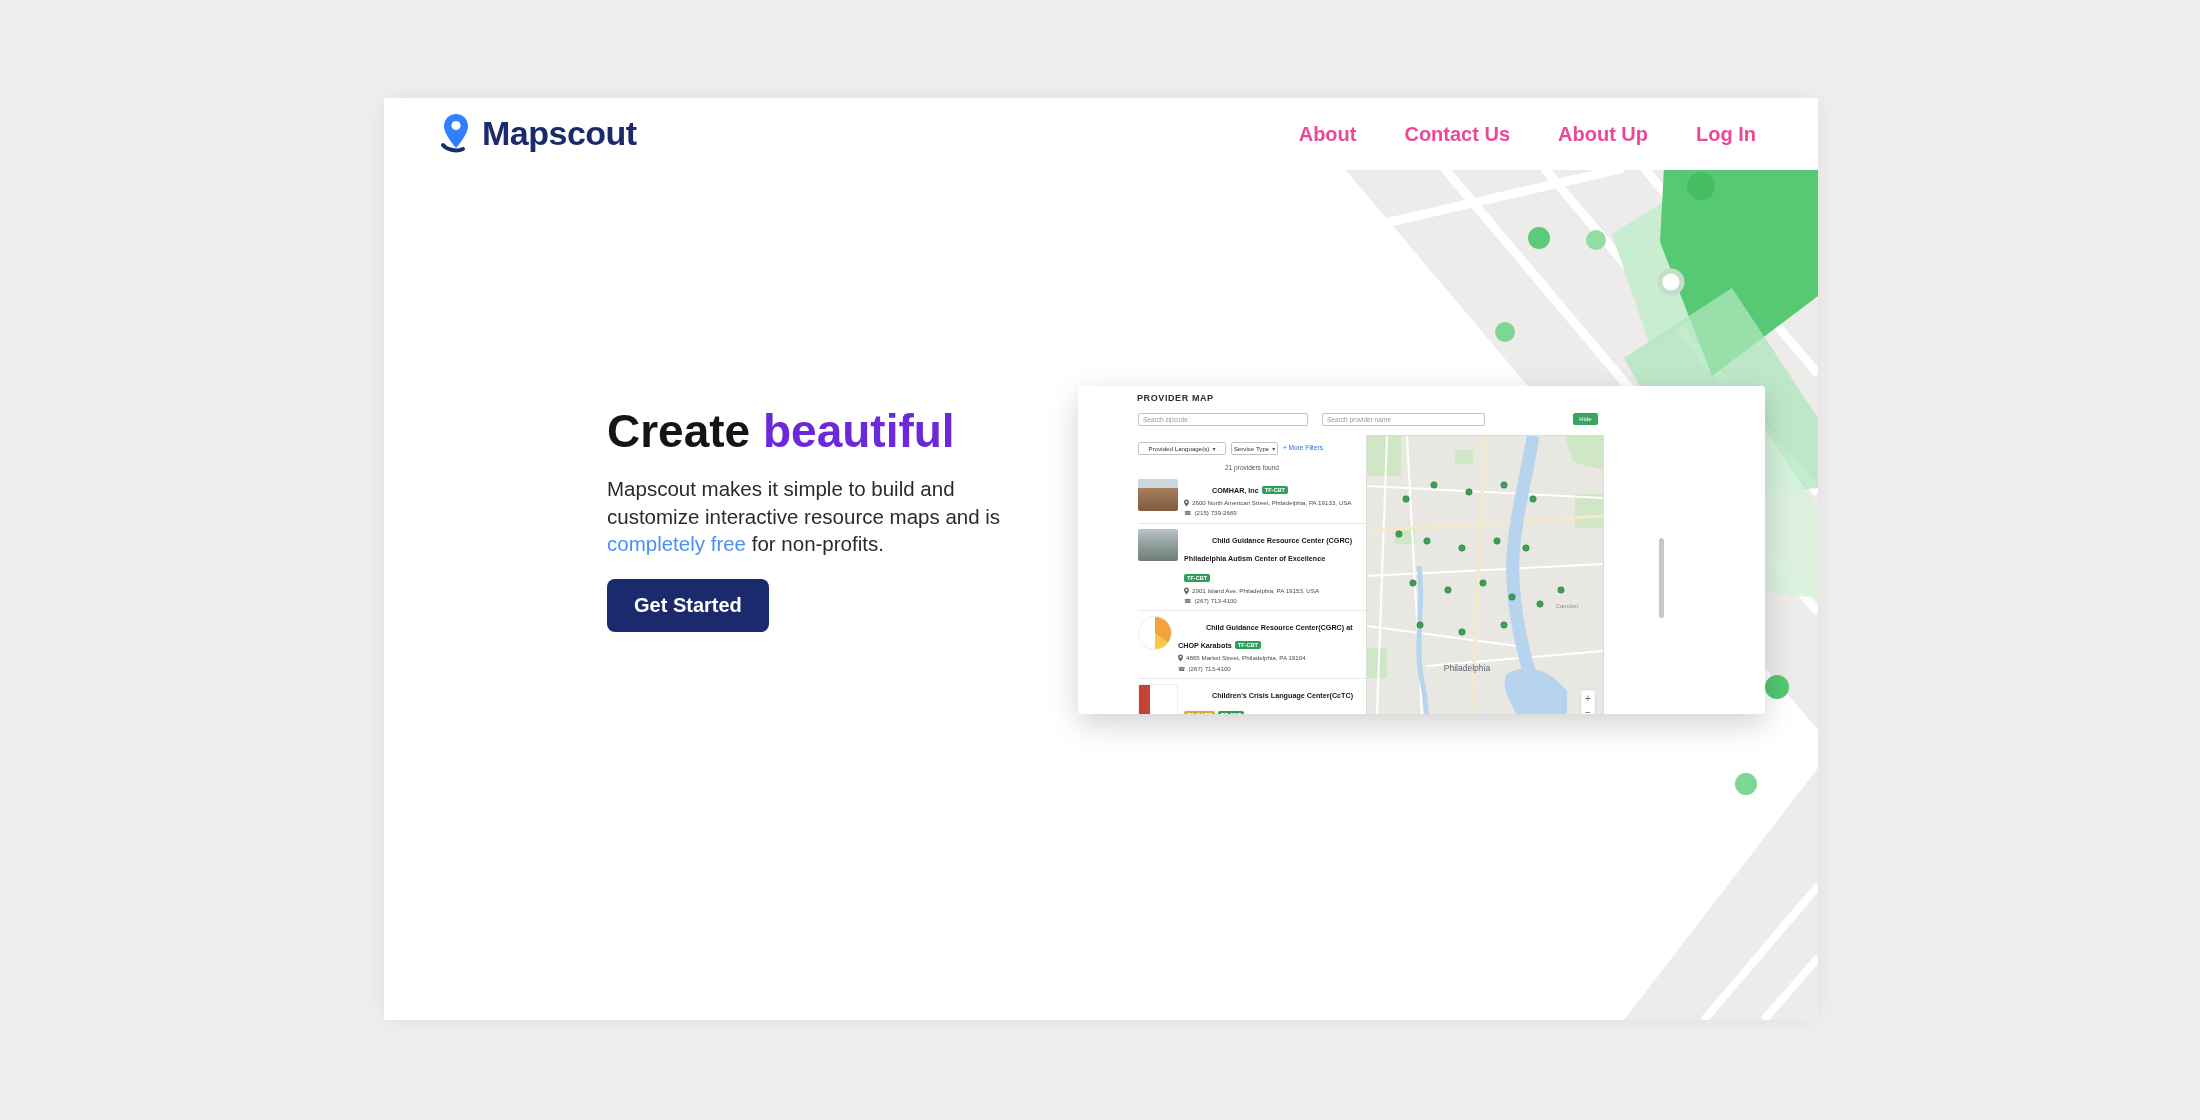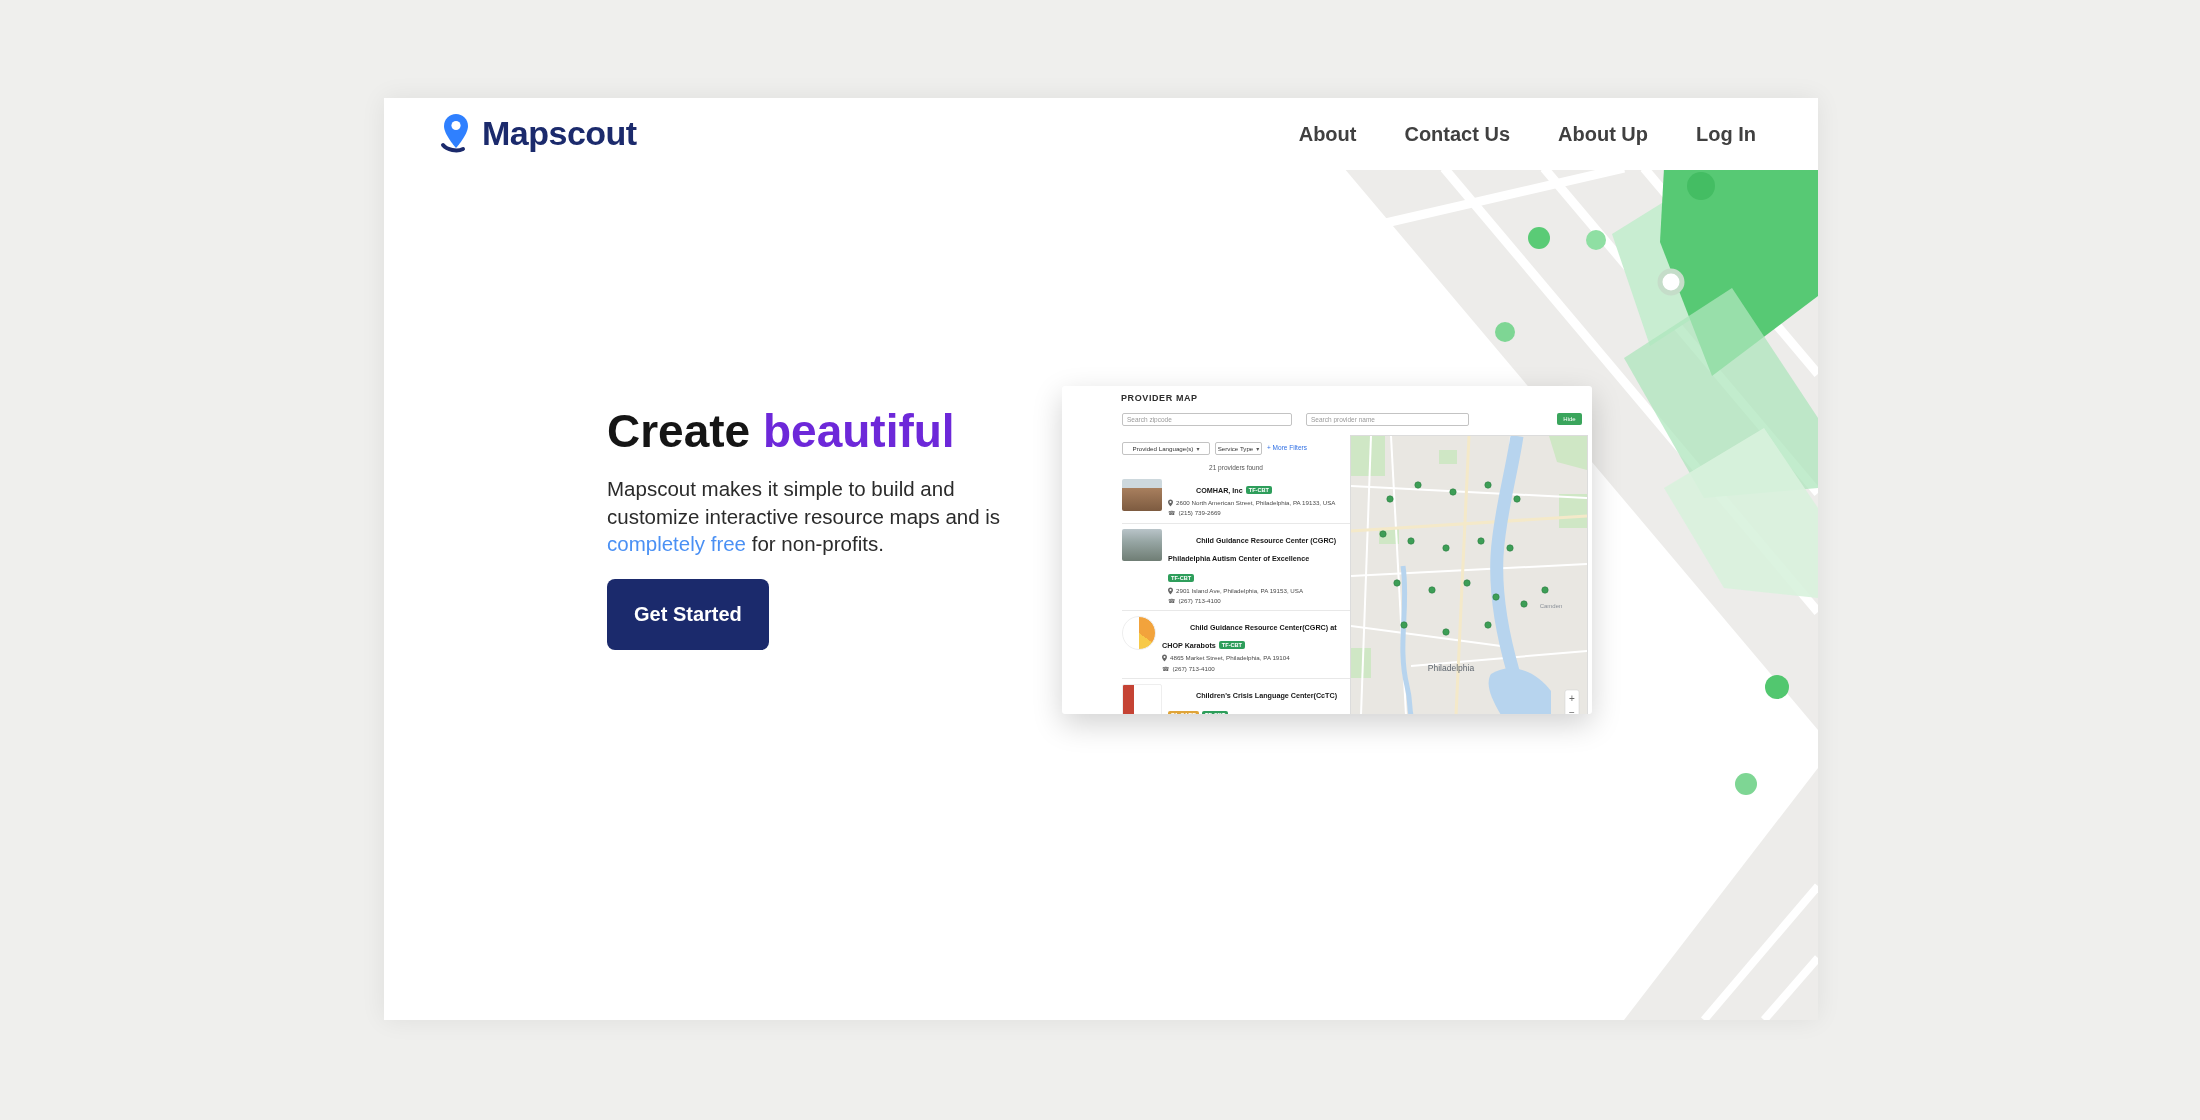--- a/index.html
+++ b/index.html
@@ -9,33 +9,33 @@
   }
   .page{
     position:absolute;left:384px;top:98px;width:1434px;height:922px;
     background:#ffffff;box-shadow:0 0 24px rgba(0,0,0,0.07);overflow:hidden;
   }
   
   .header{position:absolute;left:0;top:0;right:0;height:72px;background:#fff;z-index:3;}
   .brand{position:absolute;left:56px;top:14px;display:flex;align-items:center;gap:8px;cursor:pointer;}
   .brand-text{font-size:34px;font-weight:800;color:#1b2a6c;letter-spacing:-0.5px;}
   .nav{position:absolute;right:62px;top:0;height:72px;display:flex;align-items:center;gap:48px;}
-  .nav a{font-size:20px;font-weight:700;color:#404040;text-decoration:none;cursor:pointer;text-align:right;}
+  .nav a{font-size:20px;font-weight:700;color:#ec4899;text-decoration:none;cursor:pointer;text-align:right;}
   
   .deco{position:absolute;left:680px;top:70px;width:754px;height:852px;z-index:1;}
   
   .hero-text{position:absolute;left:223px;top:306px;width:436px;z-index:2;}
   .hero-title{font-size:46px;line-height:1.18;font-weight:800;color:#151515;margin:0;}
   .hero-title .hl{color:#6d28d9;}
   .hero-body{margin-top:17px;font-size:20.5px;line-height:1.33;color:#2b2b2b;}
   .hero-body .link{color:#4a90f4;cursor:pointer;}
   .cta{margin-top:22px;display:inline-block;background:#1b2a6c;color:#fff;font-weight:700;
-    font-size:20px;padding:24px 27px;border-radius:8px;border:none;cursor:pointer;}
-  
-  .app-card{position:absolute;left:678px;top:288px;width:530px;height:328px;background:#fff;
+    font-size:20px;padding:15px 27px;border-radius:8px;border:none;cursor:pointer;}
+  
+  .app-card{position:absolute;left:694px;top:288px;width:687px;height:328px;background:#fff;
     border-radius:3px;box-shadow:0 10px 30px rgba(0,0,0,0.18);z-index:2;overflow:hidden;}
   .app-title{position:absolute;left:59px;top:7px;font-size:9px;font-weight:700;color:#2d2d2d;letter-spacing:0.6px;}
   .inp{position:absolute;height:13px;border:1px solid #c3c3c3;border-radius:2px;font-size:6.5px;
     padding:0 4px;color:#333;box-sizing:border-box;background:#fff;}
   .inp::placeholder{color:#9a9a9a;}
   .inp-zip{left:60px;top:27px;width:170px;}
   .inp-name{left:244px;top:27px;width:163px;}
   .btn-hide{position:absolute;left:495px;top:27px;width:25px;height:12px;background:#3aa55c;color:#fff;
     font-size:6px;border:none;border-radius:2px;cursor:pointer;line-height:12px;text-align:center;padding:0;}
   .select-btn{position:absolute;top:56px;height:13px;border:1px solid #c3c3c3;border-radius:2px;background:#fff;

